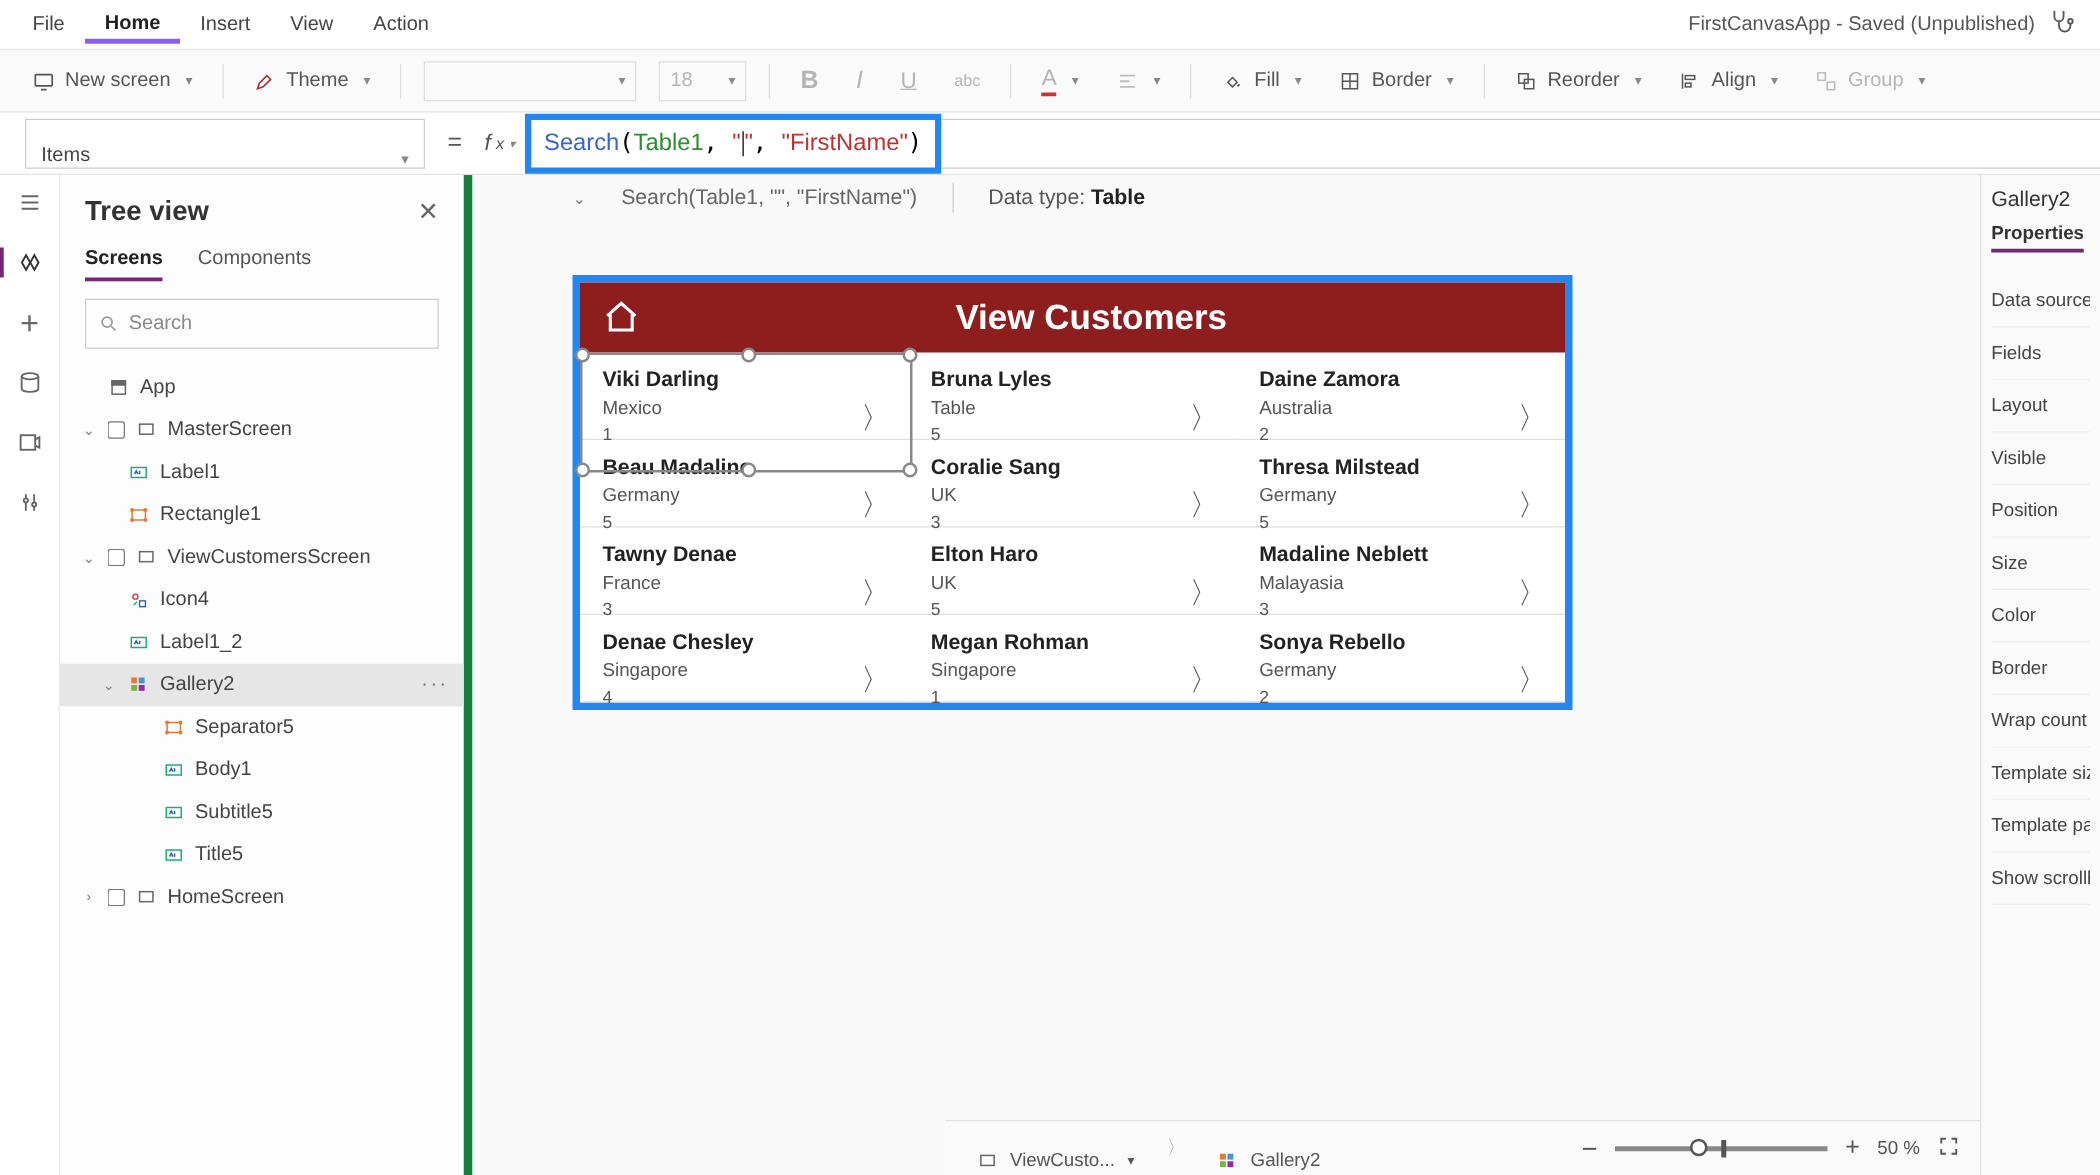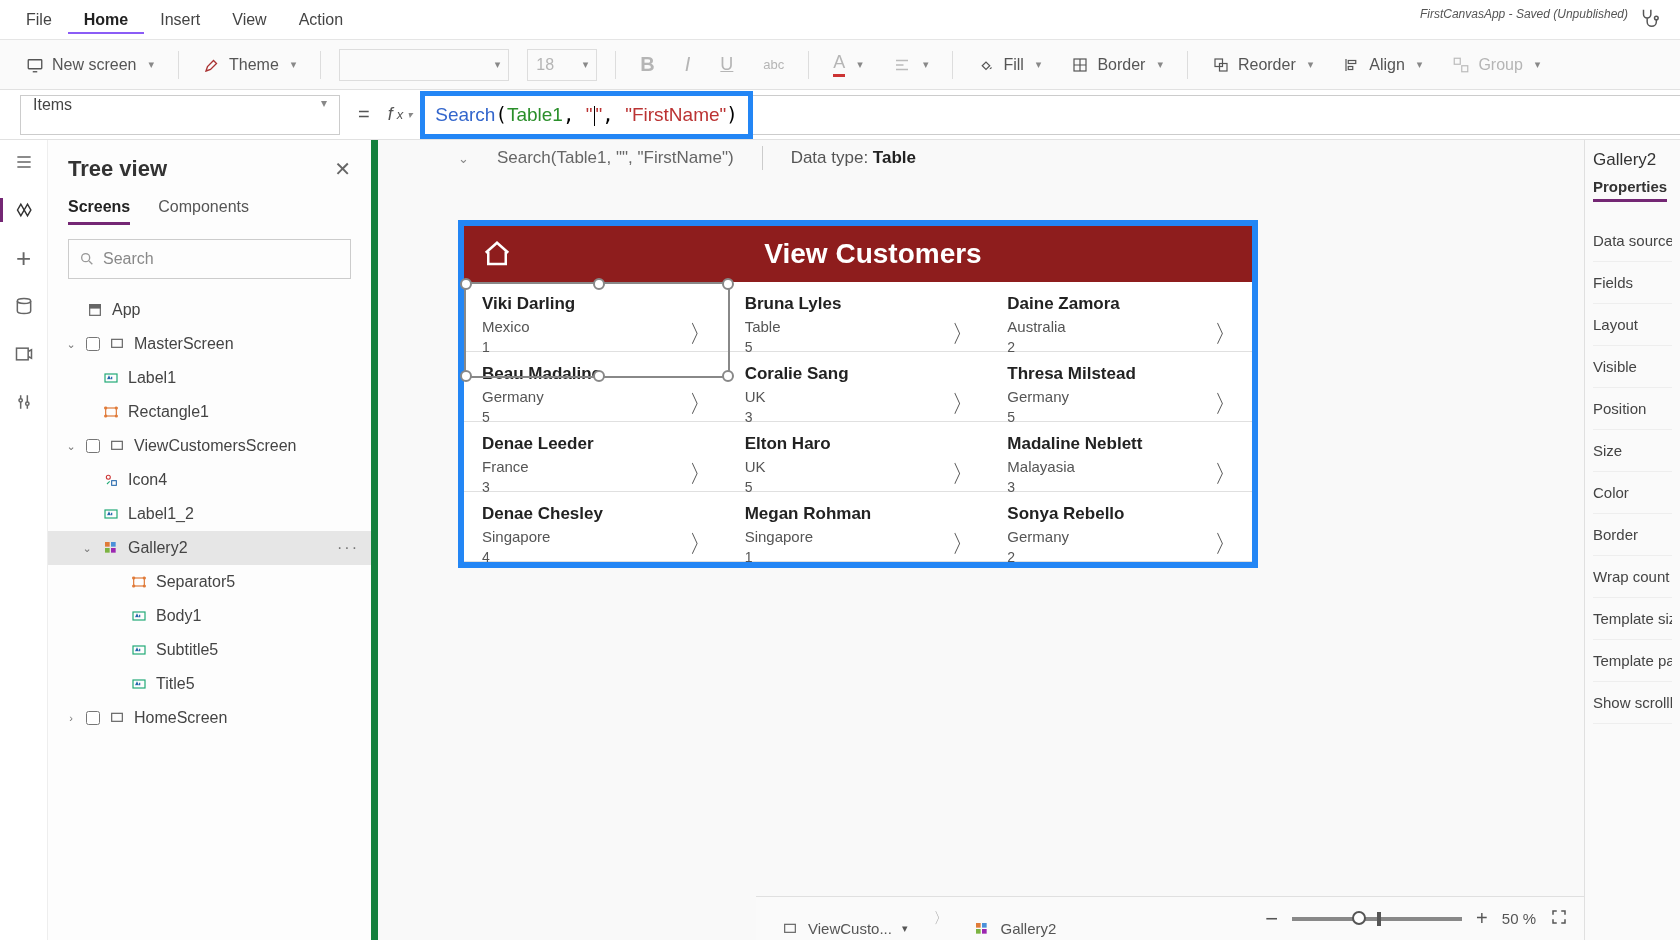--- a/index.html
+++ b/index.html
@@ -2,33 +2,33 @@
 <html><head>
 <meta charset="utf-8">
 <style>
 * { box-sizing: border-box; margin: 0; padding: 0; font-family: "Segoe UI", Arial, sans-serif; }
 body { width: 1680px; height: 940px; background: #fff; overflow: hidden; position: relative; }
 
 
 .menubar { height: 40px; display: flex; align-items: center; padding: 0 10px; border-bottom: 1px solid #e5e5e5; justify-content: space-between; }
 .menubar-left { display: flex; align-items: center; gap: 0; }
 .menu-item { padding: 6px 16px; font-size: 16px; color: #444; cursor: pointer; }
-.menu-item.active { font-weight: 600; color: #222; border-bottom: 2px solid #8b5cf6; padding-bottom: 3px; }
-.menubar-right { display: flex; gap: 10px; color: #555; font-size: 12px; padding-right: 10px; font-style: italic; }
+.menu-item.active { font-weight: 600; color: #222; border-bottom: 4px solid #8b5cf6; padding-bottom: 3px; }
+.menubar-right { display: flex; align-items: center; gap: 10px; color: #555; font-size: 16px; padding-right: 10px; }
 
 
 .ribbon { height: 50px; display: flex; align-items: center; padding: 0 20px; gap: 18px; border-bottom: 1px solid #e1e1e1; background: #fafafa; color: #555; }
 .ribbon .sep { width: 1px; height: 28px; background: #ddd; }
 .ribbon-btn { display: flex; align-items: center; gap: 8px; font-size: 16px; color: #555; cursor: pointer; padding: 4px 6px; }
 .ribbon-btn.faded { color: #b5b5b5; }
 .chev::after { content: "▾"; font-size: 11px; margin-left: 4px; color: #888; }
 
 
 .formula-row { height: 50px; display: flex; align-items: center; border-bottom: 1px solid #e1e1e1; }
-.prop-dropdown { width: 320px; height: 40px; margin-left: 20px; border: 1px solid #ccc; display: flex; align-items: flex-start; justify-content: space-between; padding: 0 12px; font-size: 16px; color: #444; background: #fff; }
+.prop-dropdown { width: 320px; height: 40px; margin-left: 20px; border: 1px solid #ccc; display: flex; align-items: flex-end; justify-content: space-between; padding: 0 12px; font-size: 16px; color: #444; background: #fff; }
 .equals { padding: 0 18px; font-size: 20px; color: #555; }
 .fx-label { font-size: 18px; color: #555; font-style: italic; display:flex; align-items:center; gap:4px;}
 .fx-label::after { content: "▾"; font-size: 10px; color: #888; }
 .formula-input-wrap { flex: 0 0 auto; margin-left: 8px; border: 5px solid #2386f5; padding: 4px 10px; height: 48px; display: flex; align-items: center; background: #fff; }
 .formula-input { font-family: Consolas, monospace; font-size: 19px; white-space: pre; }
 .tok-fn { color: #3366cc; }
 .tok-id { color: #2a8f2a; }
 .tok-str { color: #b33; }
 .tok-cursor { display:inline-block; width:1px; height:20px; background:#000; vertical-align:middle; margin:0 1px;}
 .formula-rest { flex:1; height:40px; border-top:1px solid #ccc; border-bottom:1px solid #ccc; }
@@ -455,21 +455,21 @@
             <div class="num">3</div>
             <div class="arrow">〉</div>
           </div>
           <div class="g-item">
             <div class="name">Thresa  Milstead</div>
             <div class="sub">Germany</div>
             <div class="num">5</div>
             <div class="arrow">〉</div>
           </div>
           <div class="g-item">
-            <div class="name">Denae  Leeder</div>
+            <div class="name">Tawny  Denae</div>
             <div class="sub">France</div>
             <div class="num">3</div>
             <div class="arrow">〉</div>
           </div>
           <div class="g-item">
             <div class="name">Elton  Haro</div>
             <div class="sub">UK</div>
             <div class="num">5</div>
             <div class="arrow">〉</div>
           </div>

